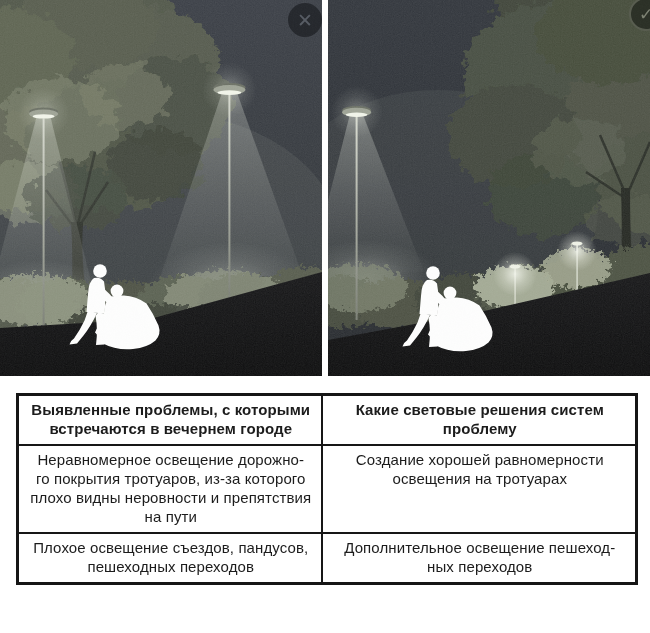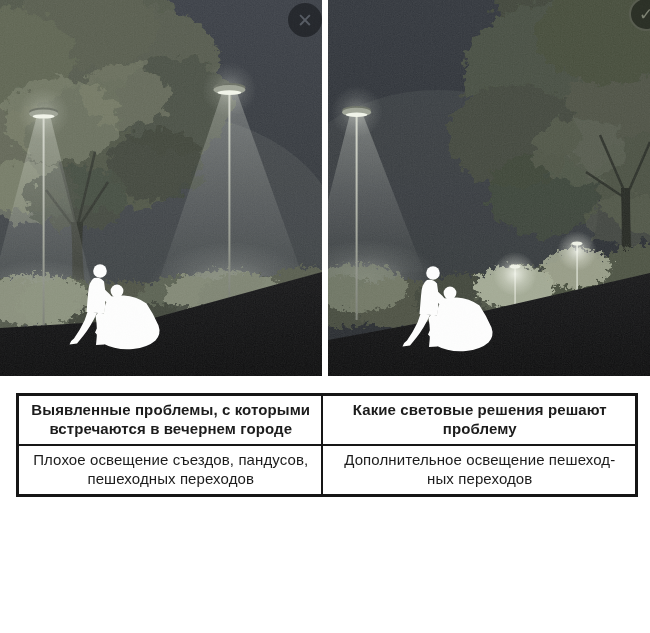--- a/index.html
+++ b/index.html
@@ -238,25 +238,33 @@
 
   <table class="cmp">
     <colgroup>
         <col class="c0">
         <col class="c1">
       </colgroup>
     <thead>
       <tr class="hrow">
         <th>Выявленные проблемы, с которыми
 встречаются в вечернем городе</th>
-        <th>Какие световые решения решают
+        <th>Какие световые решения систем
 проблему</th>
       </tr>
     </thead>
     <tbody>
+      <tr class="r1">
+        <td>Неравномерное освещение дорожно-
+го покрытия тротуаров, из-за которого
+плохо видны неровности и препятствия
+на пути</td>
+        <td>Создание хорошей равномерности
+освещения на тротуарах</td>
+      </tr>
       <tr class="r2">
         <td>Плохое освещение съездов, пандусов,
 пешеходных переходов</td>
         <td>Дополнительное освещение пешеход-
 ных переходов</td>
       </tr>
     </tbody>
   </table>
 
 </div>

